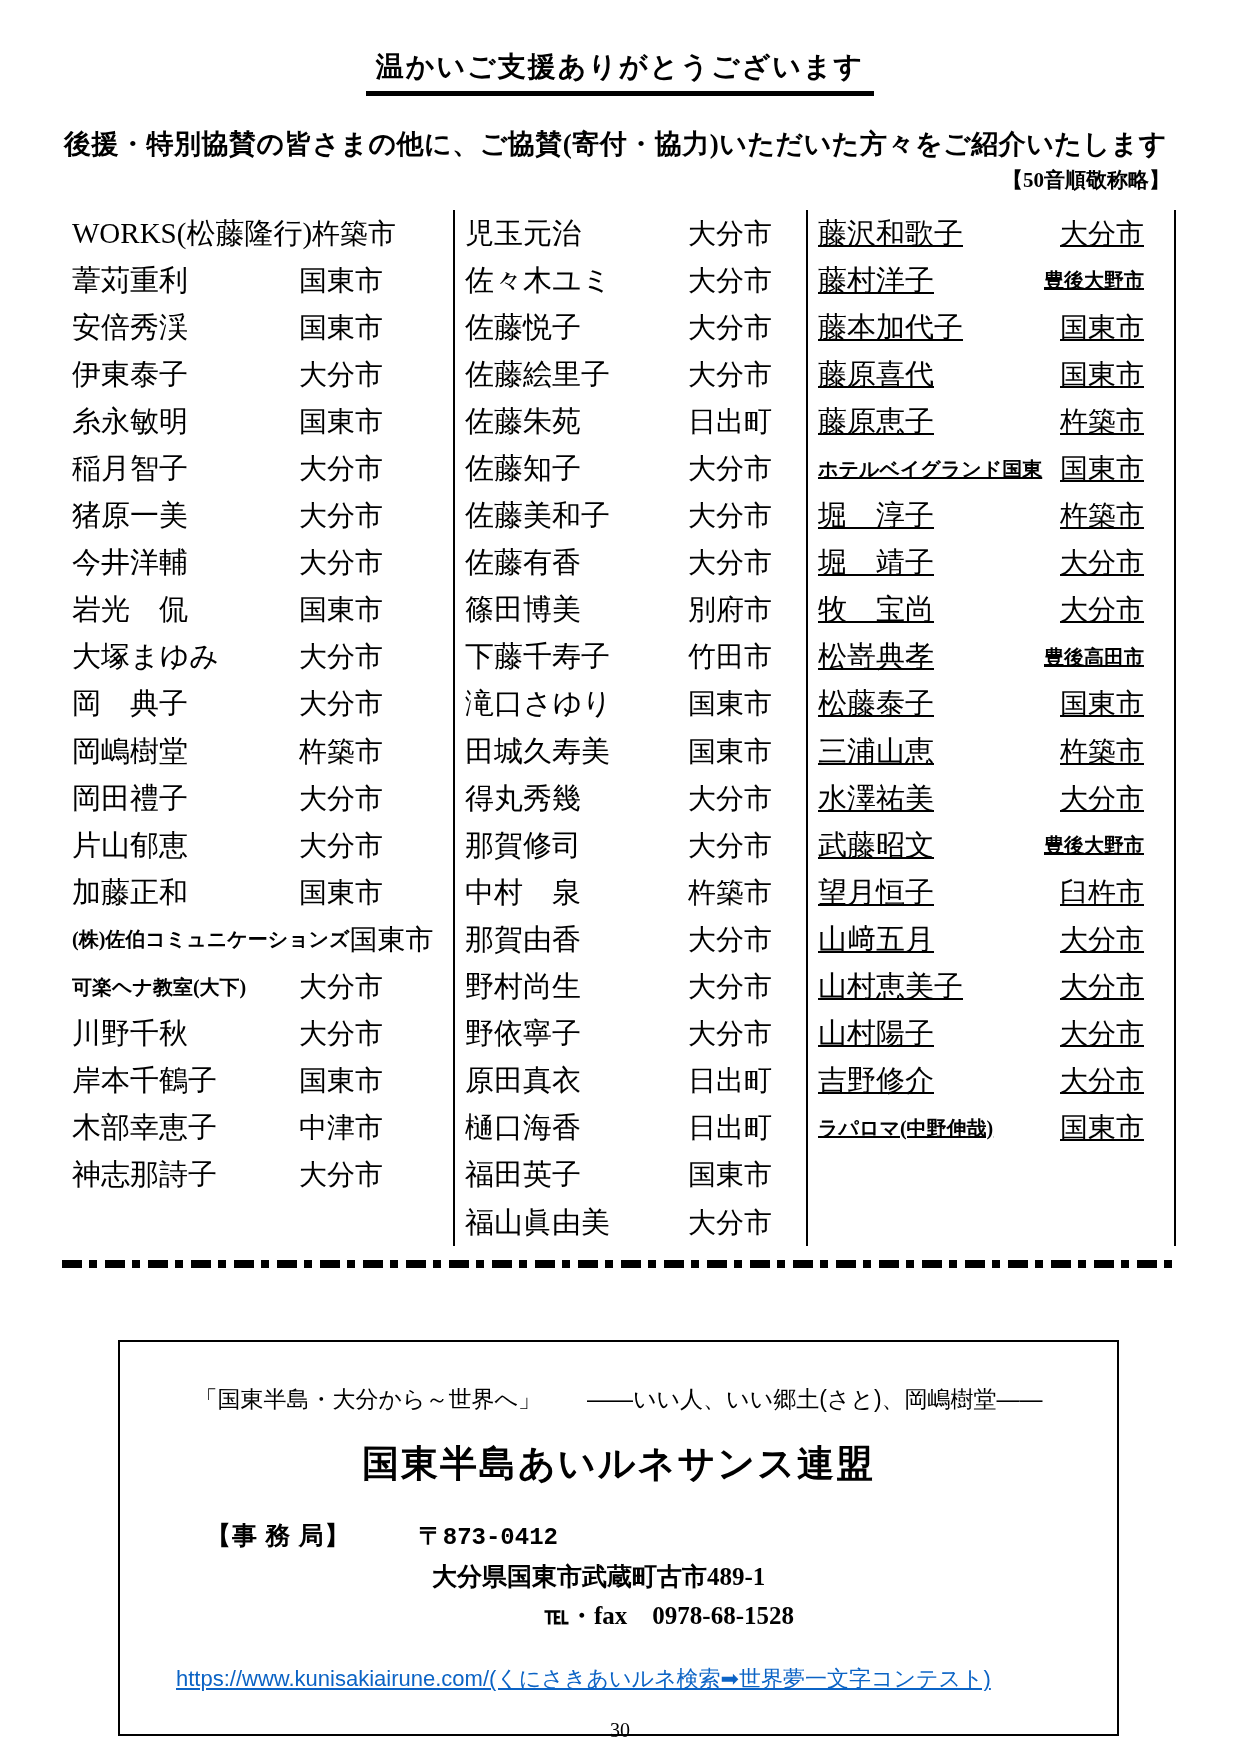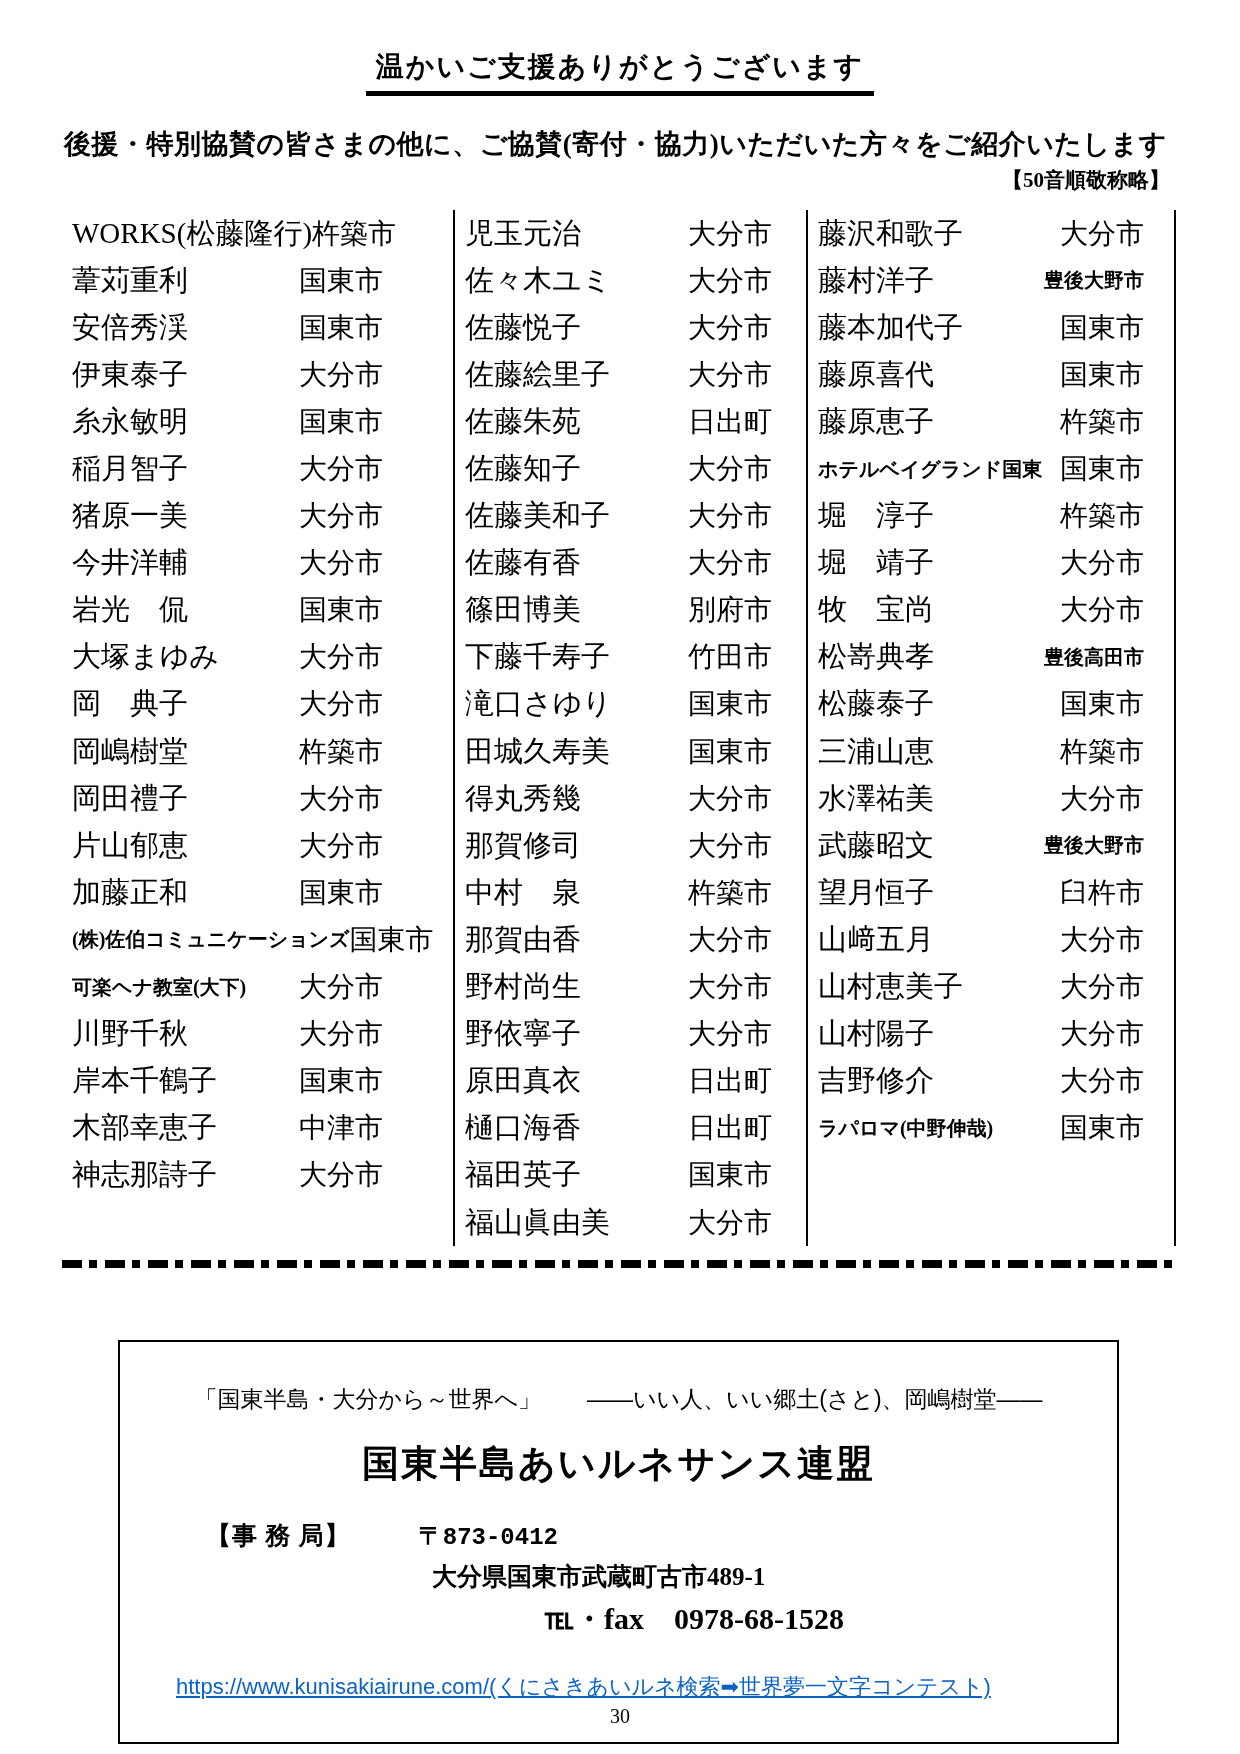--- a/index.html
+++ b/index.html
@@ -13,21 +13,21 @@
     display:inline-block;font-family:"Liberation Sans","DejaVu Sans",sans-serif;
     font-weight:bold;font-size:28px;letter-spacing:2px;
     border-bottom:5px solid #000;padding:0 10px 5px;
   }
   .subtitle{margin:30px 64px 0;font-size:27px;font-weight:bold;letter-spacing:.5px;}
   .sort-note{text-align:right;margin:4px 70px 0 0;font-size:21px;font-weight:bold;}
 
   .s-table{display:grid;grid-template-columns:391px 353px 370px;margin:16px 0 0 62px;}
   .t-col{display:flex;flex-direction:column;height:1036px;box-sizing:border-box;}
   .t-col.c2,.t-col.c3{border-left:2px solid #000;}
-  .t-col.c3{border-right:2px solid #000;}
+  .t-col.c3{border-right:2px solid #000;text-decoration:underline;}
   .t-row{height:47.1px;flex:0 0 47.1px;display:flex;align-items:center;
          justify-content:space-between;padding:0 var(--pr,34px) 0 10px;}
   .t-name{font-size:29px;white-space:nowrap;}
   .t-name.sm{font-size:20px;font-weight:bold;}
   .t-city{font-size:28px;white-space:nowrap;}
   .t-city.sm{font-size:20px;font-weight:bold;}
 
   .divider{height:8px;margin:14px 60px 0 62px;
     background:repeating-linear-gradient(to right,
       #000 0 20px,transparent 20px 27px,#000 27px 35px,transparent 35px 43px);}
@@ -37,25 +37,25 @@
   .tagline{text-align:center;font-size:23px;
     font-family:"Liberation Sans","DejaVu Sans",sans-serif;}
   .tagline .gap{display:inline-block;width:46px;}
   .org-name{text-align:center;margin-top:24px;font-size:37px;font-weight:600;
     letter-spacing:2px;font-family:"Liberation Sans","DejaVu Sans",sans-serif;}
   .office-line{margin:30px 0 0 86px;font-size:25px;}
   .office-label{font-weight:bold;letter-spacing:1px;}
   .postal{margin-left:62px;font-family:"Liberation Mono","DejaVu Sans Mono",monospace;
     font-size:24px;font-weight:bold;}
   .address{margin:8px 0 0 312px;font-size:25px;font-weight:bold;}
-  .telfax{margin:6px 0 0 424px;font-size:30px;font-weight:bold;}
+  .telfax{margin:6px 0 0 424px;font-size:25px;font-weight:bold;}
   .link-line{margin:32px 0 0 56px;font-size:22px;
     font-family:"Liberation Sans","DejaVu Sans",sans-serif;}
   .link-line a{text-decoration:underline;}
-  .page-num{position:absolute;bottom:26px;left:0;width:100%;
+  .page-num{position:absolute;bottom:12px;left:0;width:100%;
     text-align:center;font-size:20px;}
 </style>
 </head>
 <body>
 
 <div class="title-wrap">
   <div class="doc-title">温かいご支援ありがとうございます</div>
 </div>
 
 <div class="subtitle">後援・特別協賛の皆さまの他に、ご協賛(寄付・協力)いただいた方々をご紹介いたします</div>

